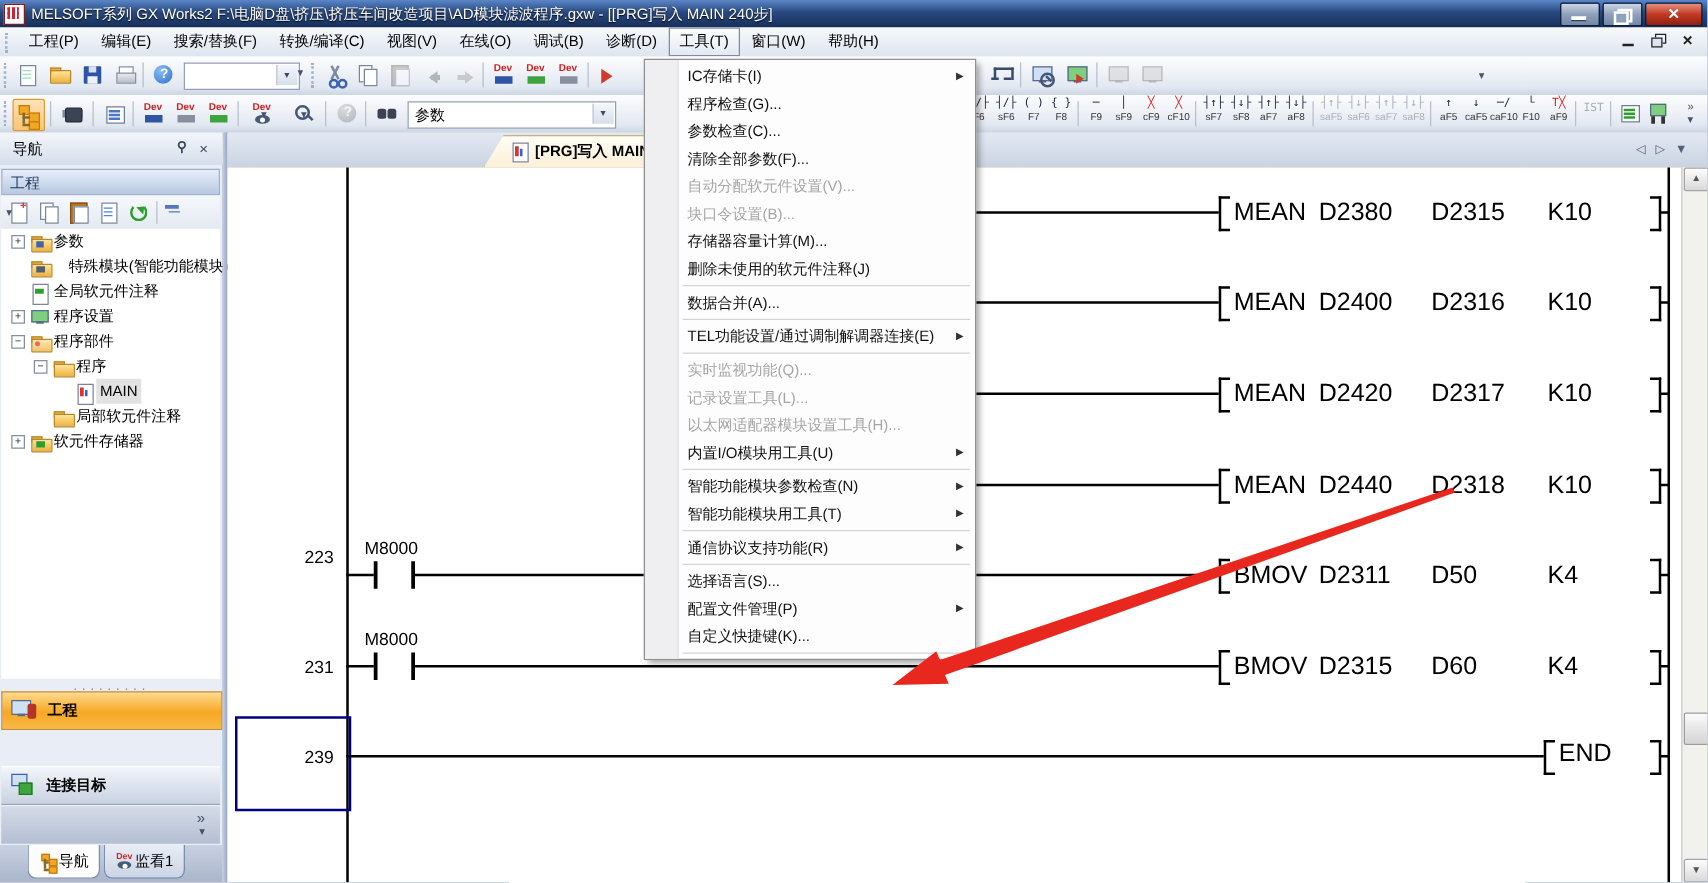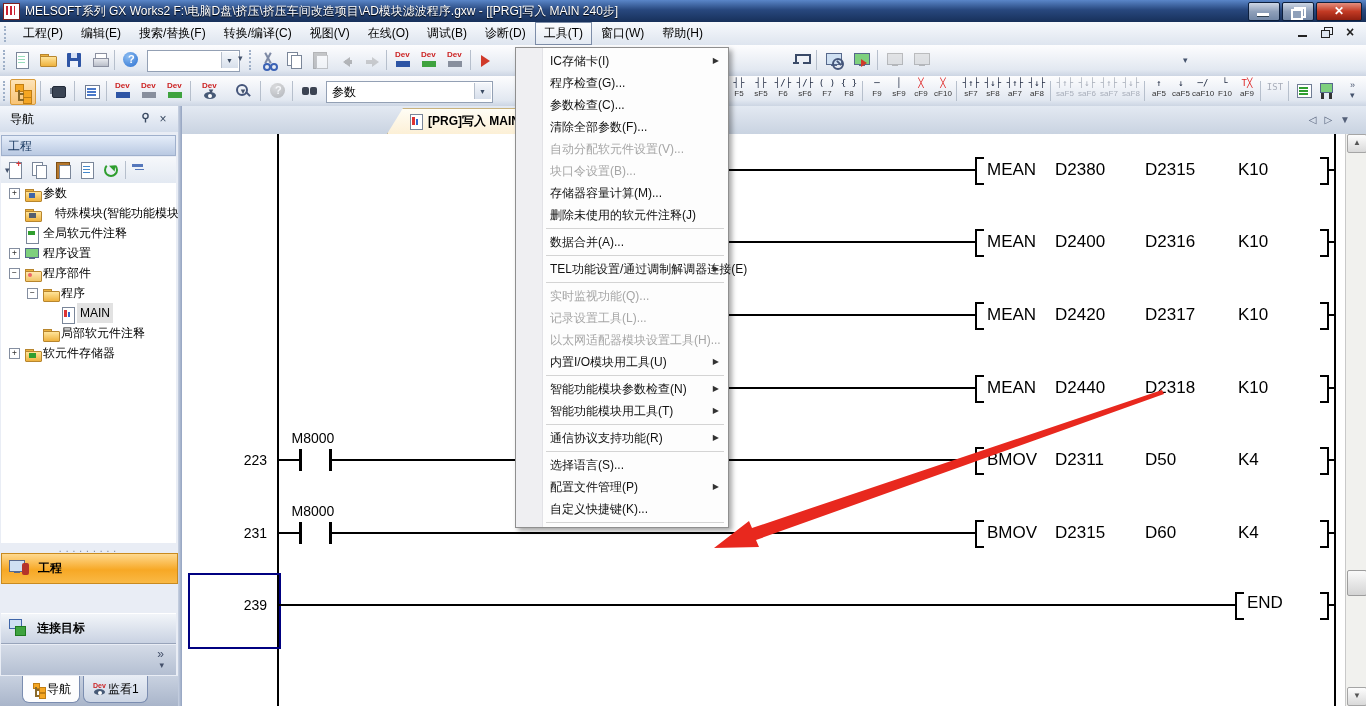--- a/index.html
+++ b/index.html
@@ -160,37 +160,37 @@
   .doctab .dclose{position:absolute;right:5px;top:4px;width:16px;height:16px;background:#edf2d3;border:1px solid #aab87f;
      color:#6b7c3a;font:bold 10px/15px "Liberation Sans";text-align:center;}
   .doctab .dclose::after{content:"\2715";}
   .tabarrows{position:absolute;right:8px;top:8px;color:#55617a;font-size:10px;letter-spacing:8px;}
   .tabarrows::after{content:"\25C1 \25B7 \25BC";}
 
   
   .ladder{position:absolute;left:182px;top:134px;width:1184px;height:572px;background:#fff;}
   .hl{position:absolute;height:2px;background:#000;}
   .vl{position:absolute;width:2px;background:#000;}
-  .ltxt{position:absolute;font-size:17px;line-height:18px;white-space:nowrap;}
+  .ltxt{position:absolute;font-size:20px;line-height:18px;white-space:nowrap;}
   .step{position:absolute;left:23px;width:62px;text-align:right;font-size:14px;line-height:18px;}
   .clabel{position:absolute;width:64px;text-align:center;font-size:14px;line-height:18px;}
   .cb{position:absolute;width:3px;height:22px;background:#000;}
   .lb,.rb{position:absolute;width:7px;height:24px;border-top:2px solid #000;border-bottom:2px solid #000;}
   .lb{border-left:2px solid #000;}
   .rb{border-right:2px solid #000;}
   .cursor{position:absolute;left:6px;top:439px;width:89px;height:72px;border:2px solid #000080;}
   .vscroll{position:absolute;right:0;top:0;width:20px;height:572px;background:#f1f1ee;border-left:1px solid #c9c9c9;}
   .sbtn{position:absolute;left:1px;width:18px;height:17px;background:linear-gradient(#fdfdfd,#d9d9d9);border:1px solid #a5a5a5;border-radius:2px;
      color:#555;font-size:8px;text-align:center;line-height:16px;}
   .sbtn.up{top:0;} .sbtn.up::after{content:"\25B2";}
   .sbtn.dn{bottom:0;} .sbtn.dn::after{content:"\25BC";}
   .sthumb{position:absolute;left:1px;top:436px;width:18px;height:24px;background:linear-gradient(#fafafa,#d4d4d4);border:1px solid #9d9d9d;border-radius:2px;}
 
   
-  .popmenu{position:absolute;left:515px;top:47px;width:214px;background:#fdfdfd;border:1px solid #8f8f8f;
+  .popmenu{position:absolute;left:515px;top:47px;width:266px;background:#fdfdfd;border:1px solid #8f8f8f;
     box-shadow:3px 3px 5px rgba(0,0,0,.35);z-index:50;padding:2px 0;box-sizing:border-box;}
   .popmenu .gutter{position:absolute;left:0;top:0;bottom:0;width:26px;background:#efeff2;border-right:1px solid #e2e2e6;}
   .pmi{position:relative;height:22px;line-height:22px;padding-left:34px;white-space:nowrap;color:#121212;}
   .pmi.dis{color:#a6a6a6;}
   .pmi.sub::after{content:"\25B6";position:absolute;right:9px;top:0;font-size:8px;color:#333;}
   .pmi.hi{background:#fbedbe;border:1px solid #8a6f2f;height:20px;line-height:20px;margin:0 1px;padding-left:33px;}
   .psep{height:5px;position:relative;}
   .psep::after{content:"";position:absolute;left:30px;right:4px;top:2px;height:1px;background:#d4d4d4;}
 
   .arrowsvg{position:absolute;left:0;top:0;z-index:60;pointer-events:none;}
@@ -775,21 +775,21 @@
 
     <i class="hl" style="left:518px;top:253px;width:275px"></i>
     <span class="lb" style="left:793px;top:241px"></span>
     <span class="ltxt" style="left:805px;top:245px">MEAN</span>
     <span class="ltxt" style="left:873px;top:245px">D2440</span>
     <span class="ltxt" style="left:963px;top:245px">D2318</span>
     <span class="ltxt" style="left:1056px;top:245px">K10</span>
     <span class="rb" style="left:1138px;top:241px"></span>
     <i class="hl" style="left:1146px;top:253px;width:7px"></i>
 
-    <span class="step" style="top:317px">223</span>
+    <span class="step" style="top:302px">223</span>
     <i class="hl" style="left:95px;top:325px;width:22px"></i>
     <span class="clabel" style="left:99px;top:295px">M8000</span>
     <i class="cb" style="left:117px;top:315px"></i>
     <i class="cb" style="left:147px;top:315px"></i>
     <i class="hl" style="left:150px;top:325px;width:643px"></i>
     <span class="lb" style="left:793px;top:313px"></span>
     <span class="ltxt" style="left:805px;top:317px">BMOV</span>
     <span class="ltxt" style="left:873px;top:317px">D2311</span>
     <span class="ltxt" style="left:963px;top:317px">D50</span>
     <span class="ltxt" style="left:1056px;top:317px">K4</span>

